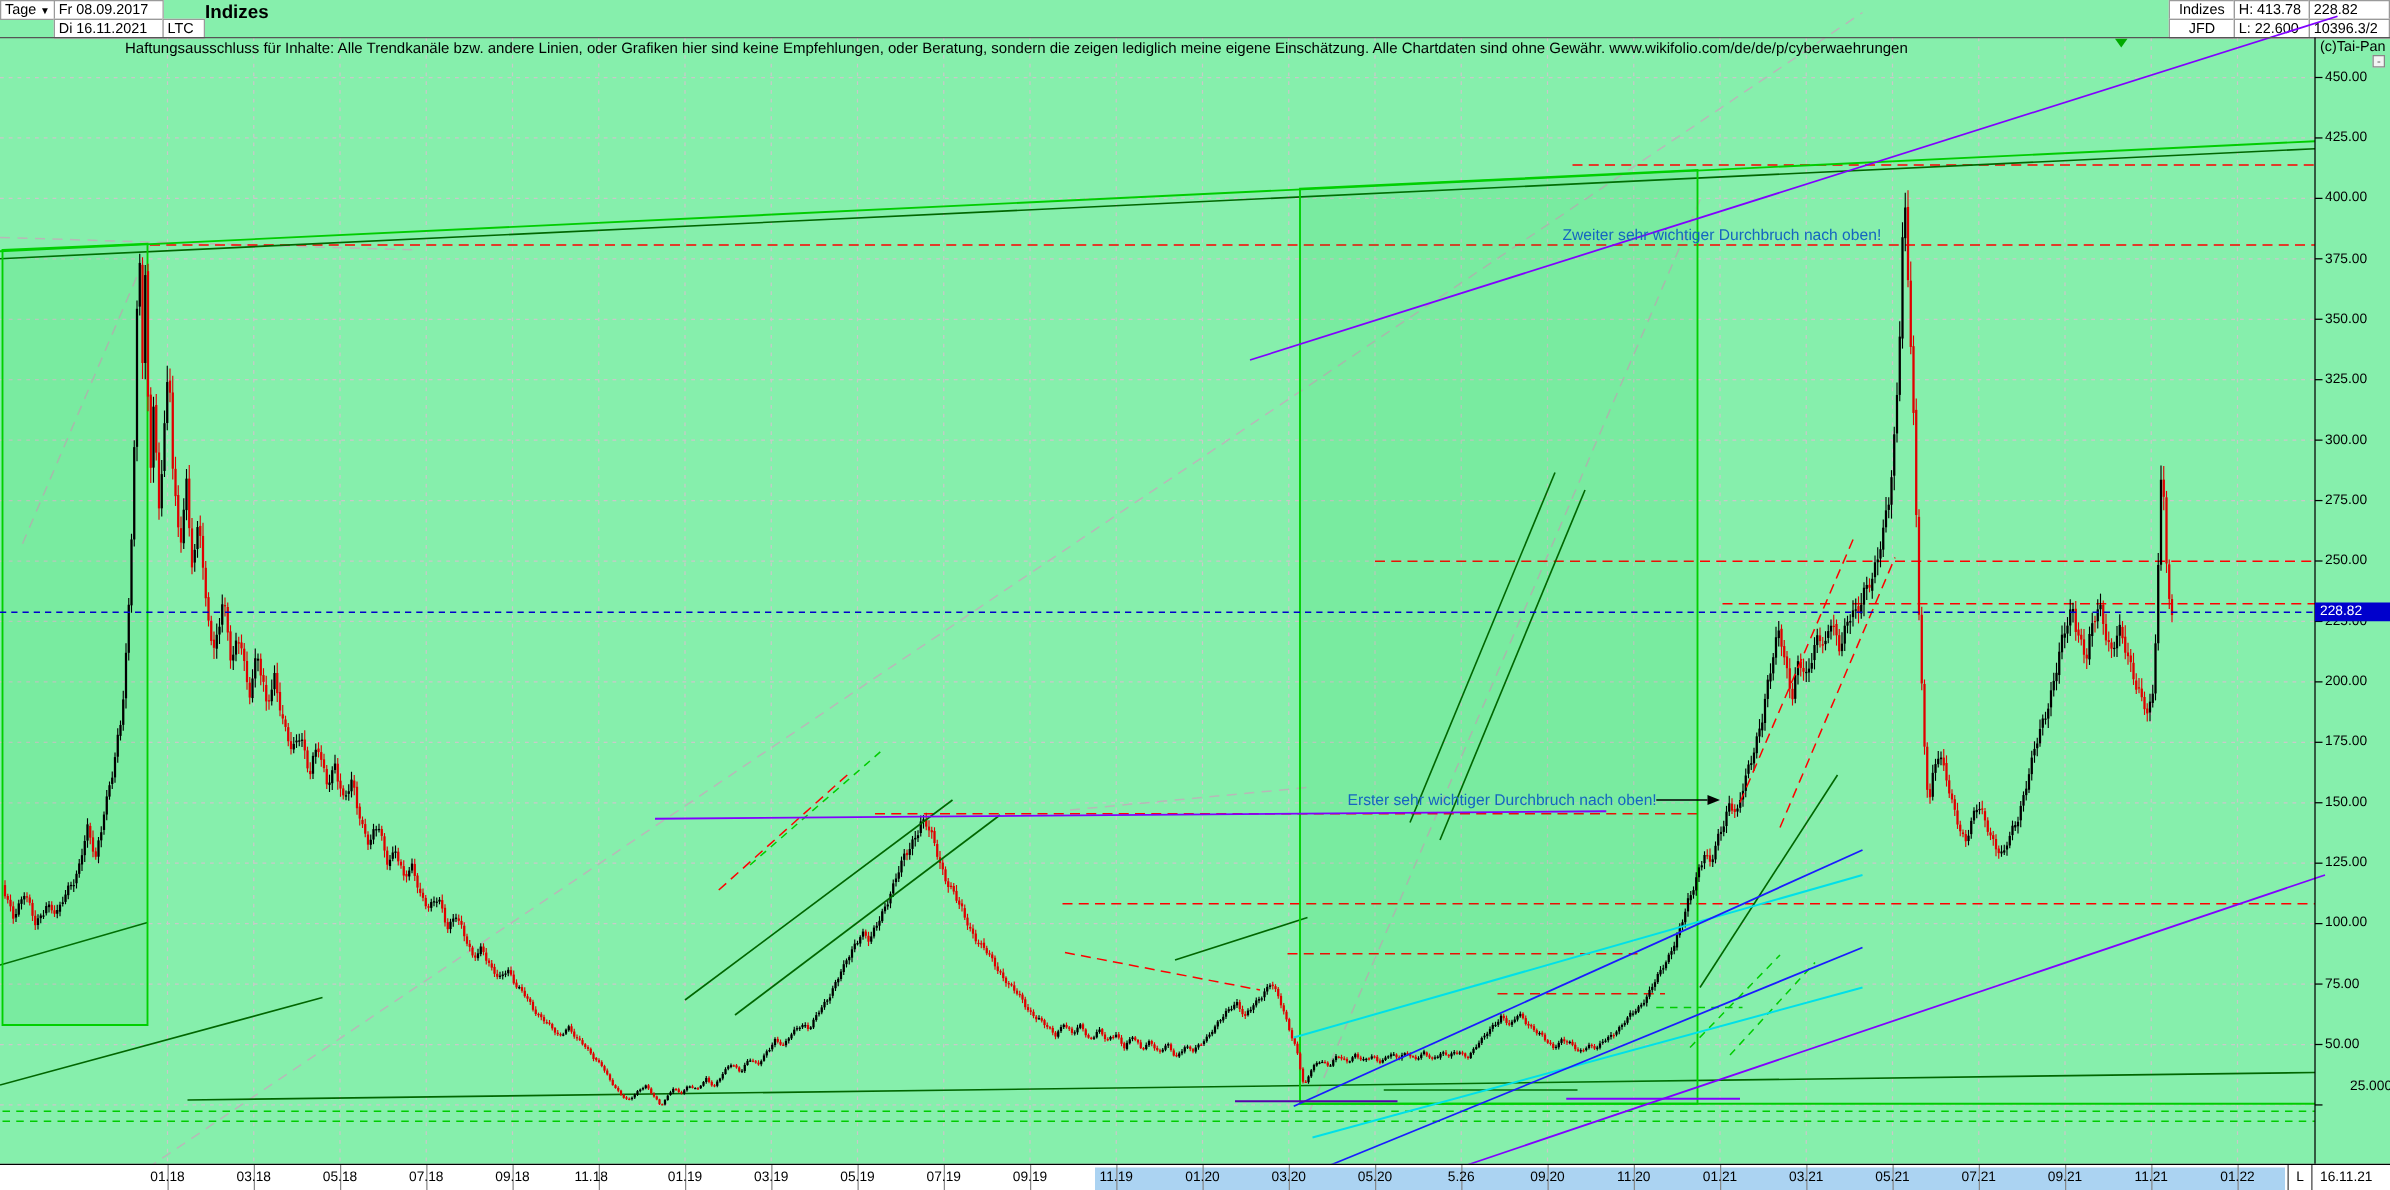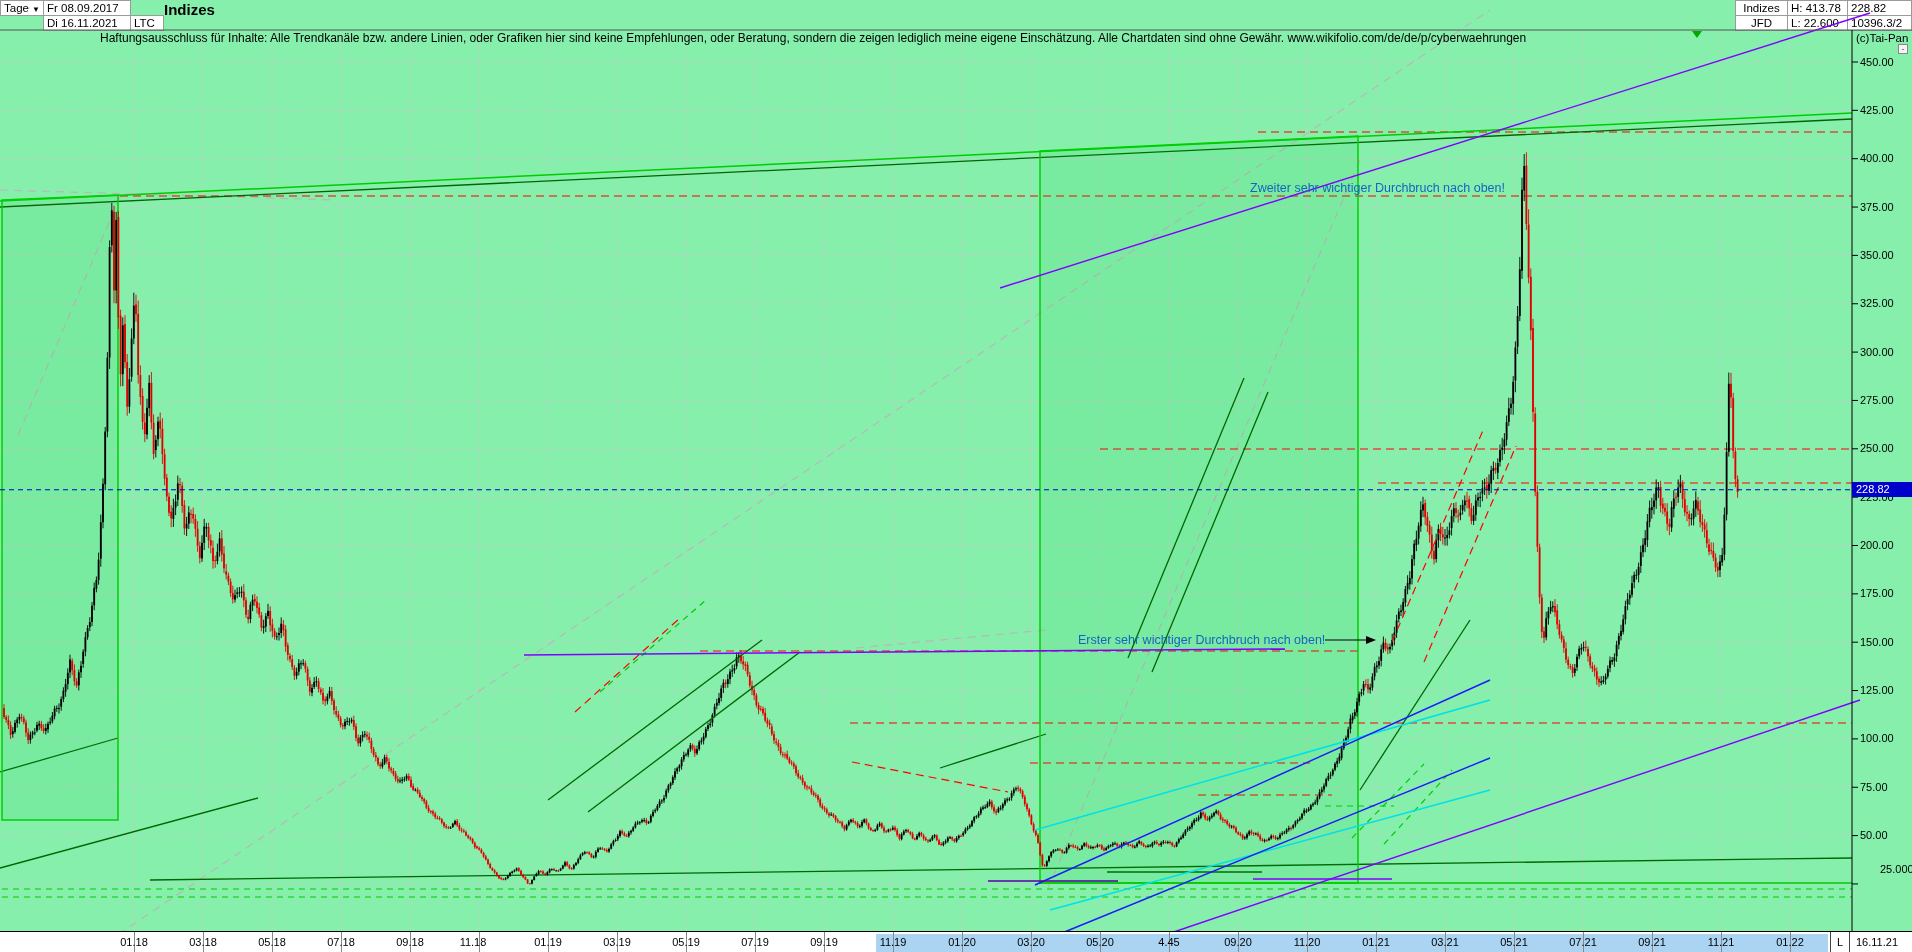--- a/index.html
+++ b/index.html
@@ -1800,21 +1800,21 @@
         <div class="xlab" style="left: 824px;">09.19</div>
         <div class="xtick" style="left: 893px;"></div>
         <div class="xlab" style="left: 893px;">11.19</div>
         <div class="xtick" style="left: 962px;"></div>
         <div class="xlab" style="left: 962px;">01.20</div>
         <div class="xtick" style="left: 1031px;"></div>
         <div class="xlab" style="left: 1031px;">03.20</div>
         <div class="xtick" style="left: 1100px;"></div>
         <div class="xlab" style="left: 1100px;">05.20</div>
         <div class="xtick" style="left: 1169px;"></div>
-        <div class="xlab" style="left: 1169px;">4.45</div>
+        <div class="xlab" style="left: 1169px;">5.26</div>
         <div class="xtick" style="left: 1238px;"></div>
         <div class="xlab" style="left: 1238px;">09.20</div>
         <div class="xtick" style="left: 1307px;"></div>
         <div class="xlab" style="left: 1307px;">11.20</div>
         <div class="xtick" style="left: 1376px;"></div>
         <div class="xlab" style="left: 1376px;">01.21</div>
         <div class="xtick" style="left: 1445px;"></div>
         <div class="xlab" style="left: 1445px;">03.21</div>
         <div class="xtick" style="left: 1514px;"></div>
         <div class="xlab" style="left: 1514px;">05.21</div>

